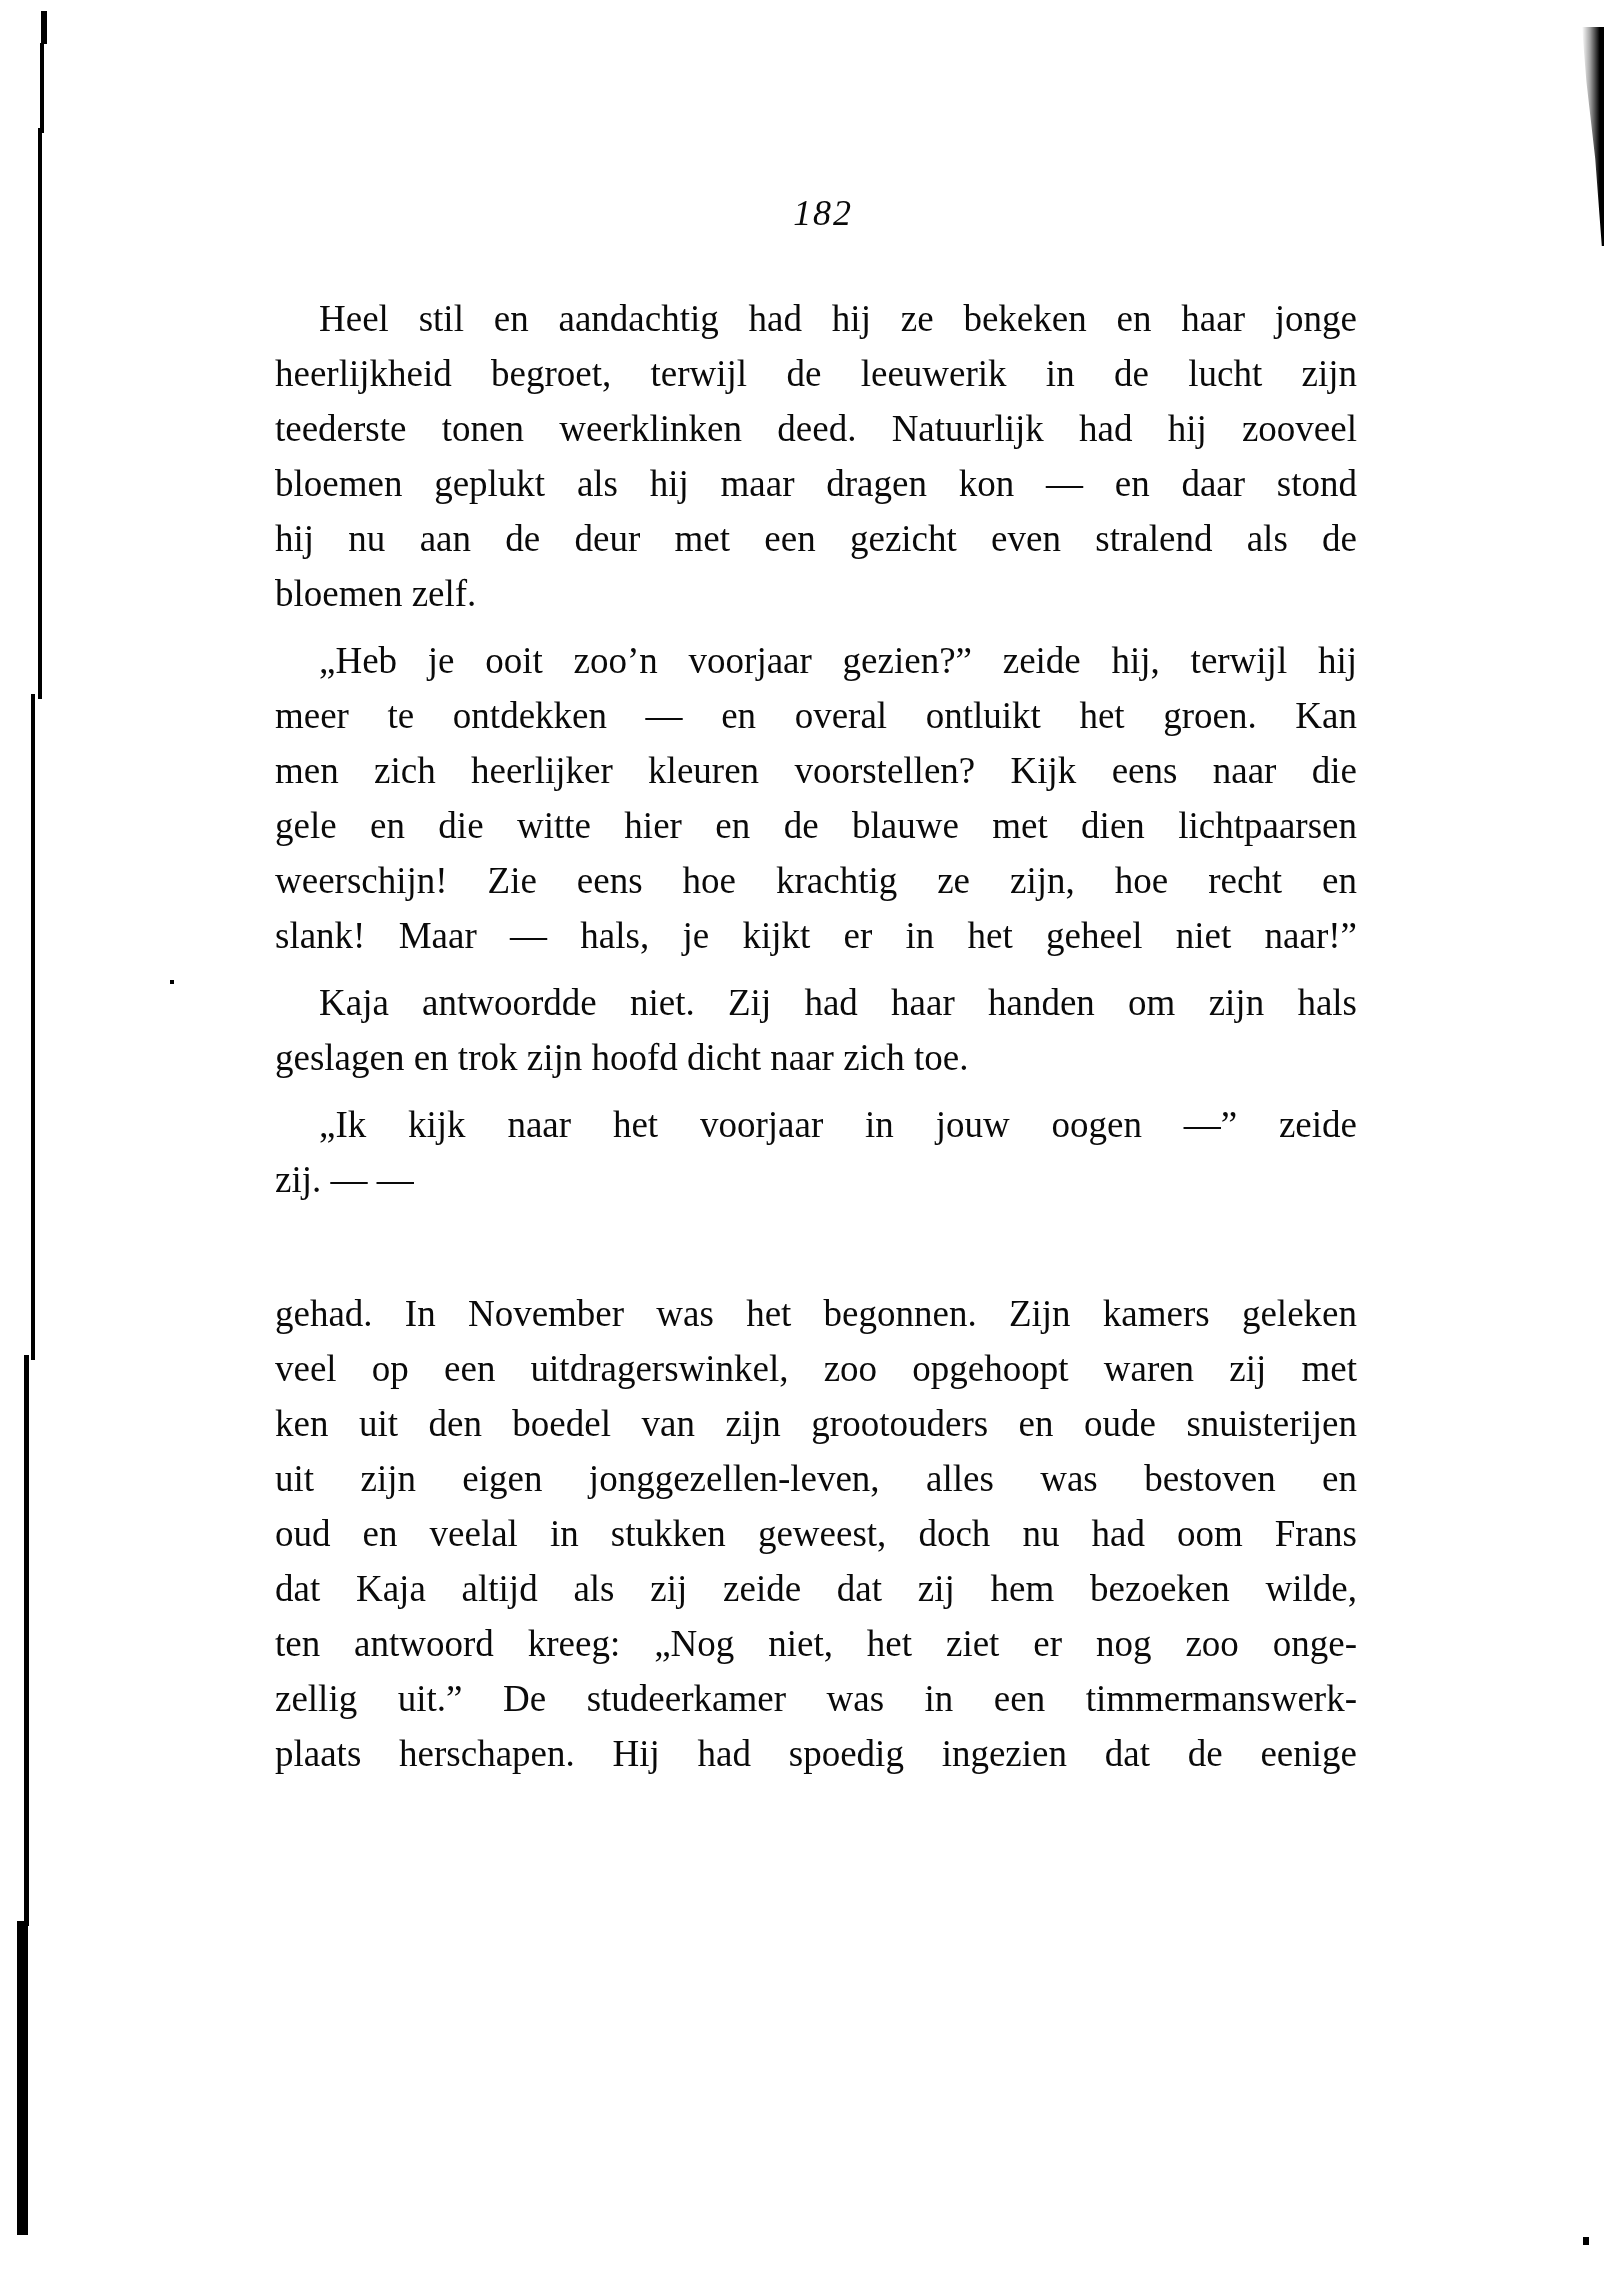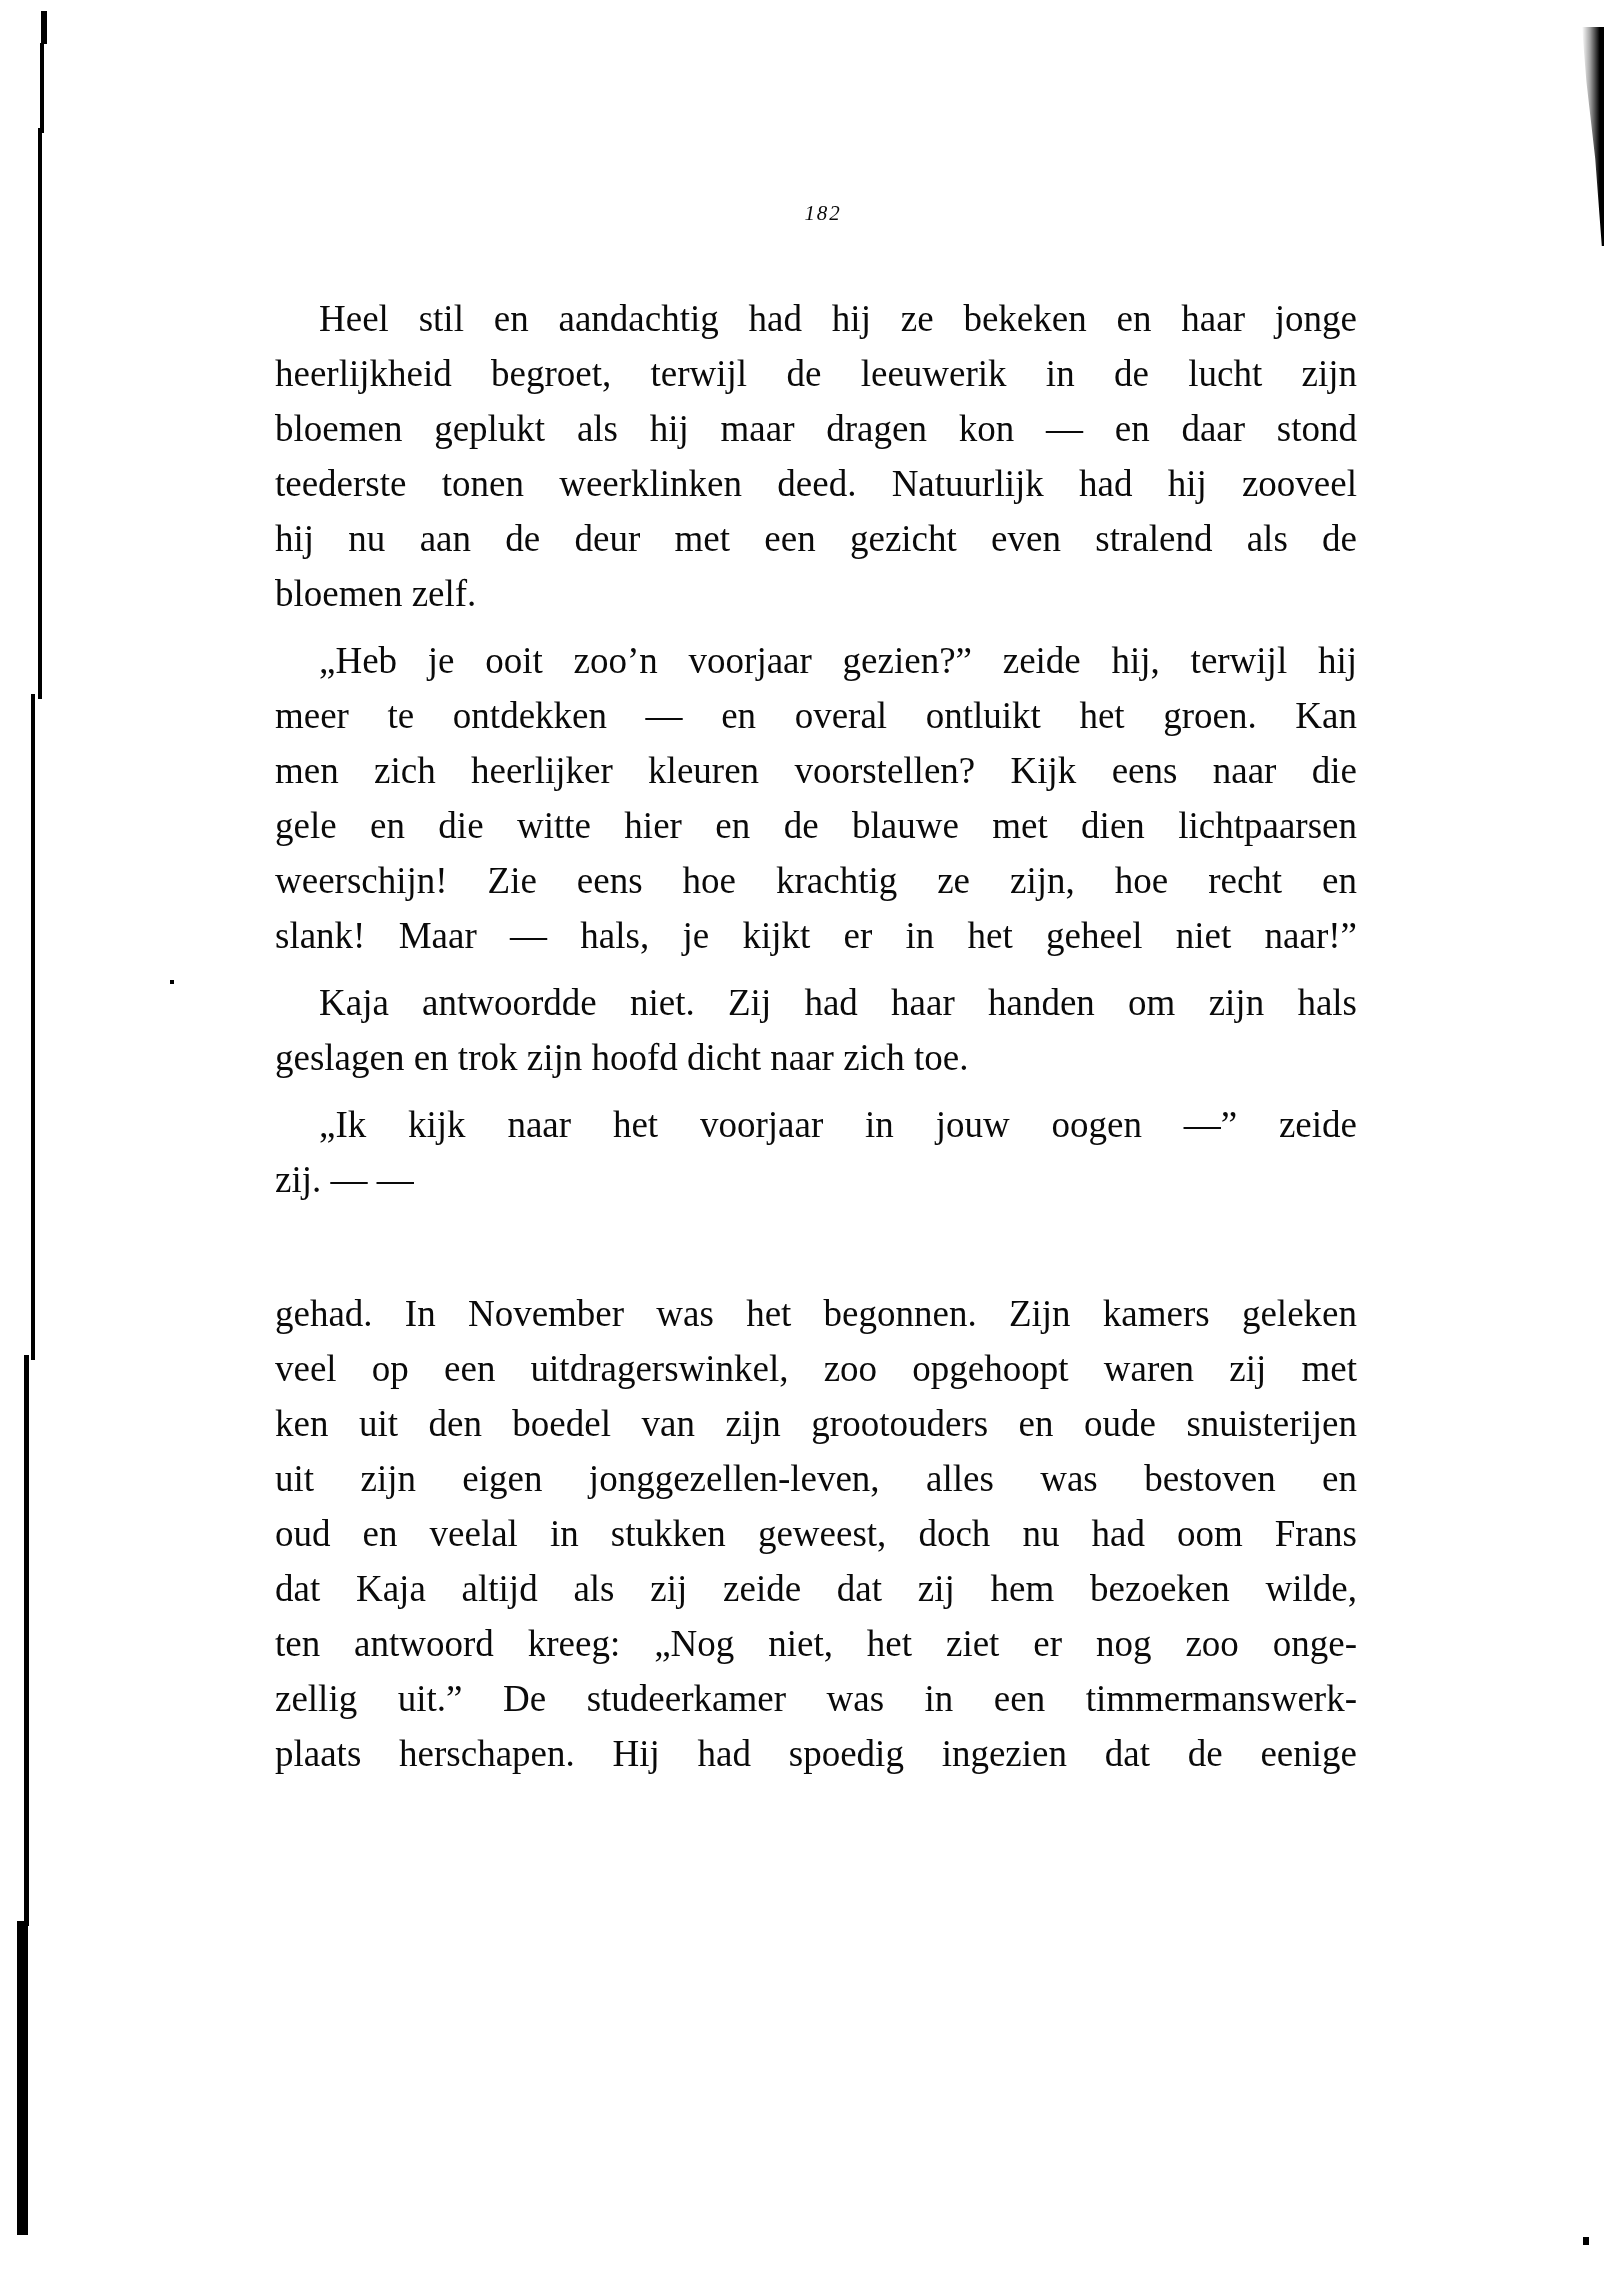--- a/index.html
+++ b/index.html
@@ -39,21 +39,21 @@
       position: absolute;
       background: #000;
     }
 
     .page-number {
       position: absolute;
       left: 0;
       width: 1620px;
       top: 194px;
       text-align: center;
-      font-size: 21px;
+      font-size: 36px;
       font-style: italic;
       letter-spacing: 1.9px;
       line-height: 38px;
       padding-left: 26px;
       box-sizing: border-box;
     }
 
     .text-block {
       position: absolute;
       left: 263px;
@@ -101,22 +101,22 @@
 
 <div class="page-number">182</div>
 
 <div class="text-block">
 
   <div>
 
     <div class="para">
       <span class="line indent">Heel stil en aandachtig had hij ze bekeken en haar jonge</span>
       <span class="line">heerlijkheid begroet, terwijl de leeuwerik in de lucht zijn</span>
+      <span class="line">teederste tonen weerklinken deed. Natuurlijk had hij zooveel</span>
       <span class="line">bloemen geplukt als hij maar dragen kon — en daar stond</span>
-      <span class="line">teederste tonen weerklinken deed. Natuurlijk had hij zooveel</span>
       <span class="line">hij nu aan de deur met een gezicht even stralend als de</span>
       <span class="line last">bloemen zelf.</span>
     </div>
 
     <div class="para">
       <span class="line indent">„Heb je ooit zoo’n voorjaar gezien?” zeide hij, terwijl hij</span>
       <span class="line">meer te ontdekken — en overal ontluikt het groen. Kan</span>
       <span class="line">men zich heerlijker kleuren voorstellen? Kijk eens naar die</span>
       <span class="line">gele en die witte hier en de blauwe met dien lichtpaarsen</span>
       <span class="line">weerschijn! Zie eens hoe krachtig ze zijn, hoe recht en</span>

